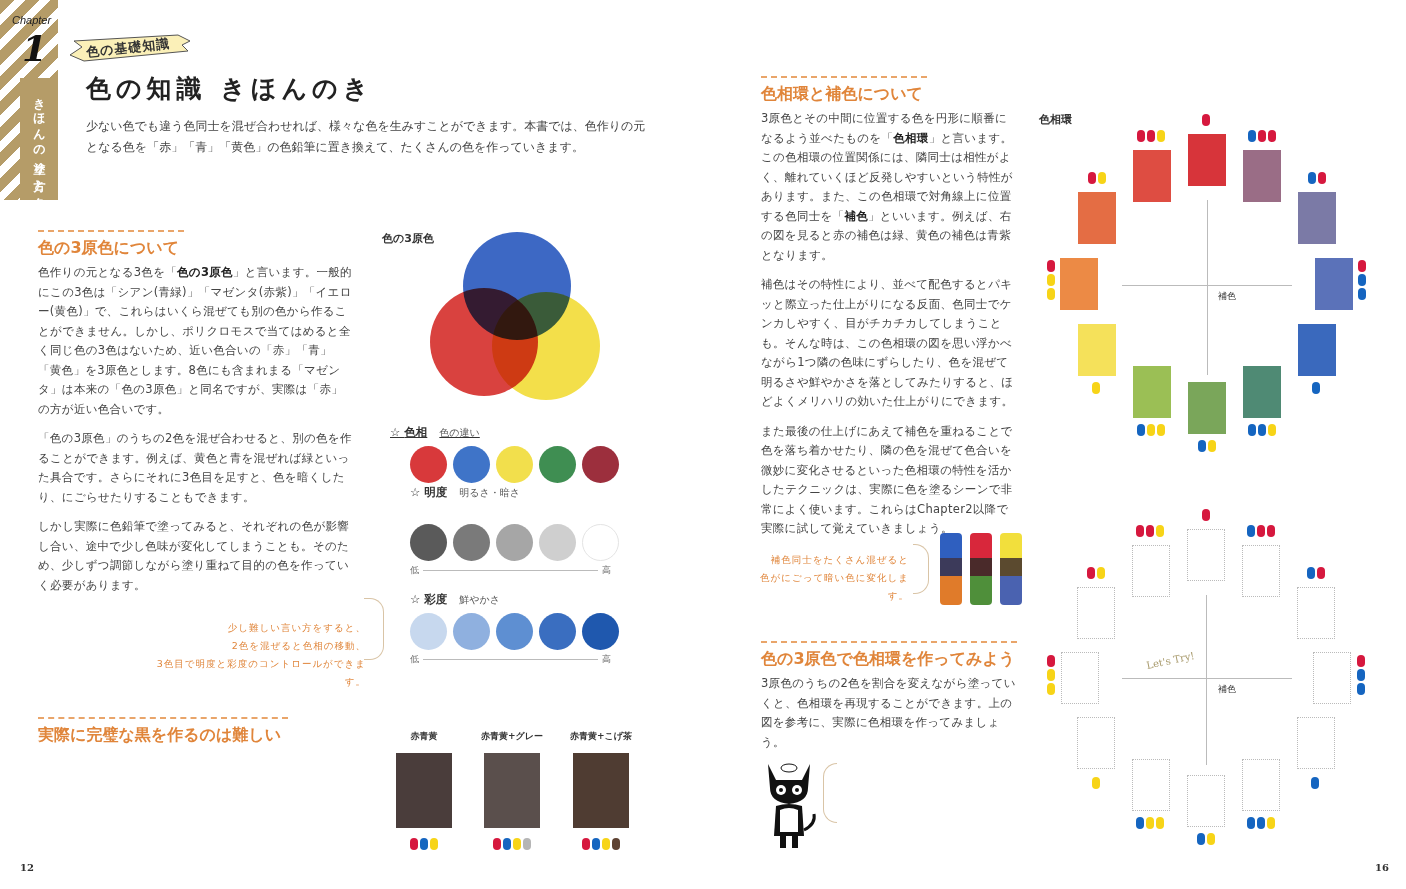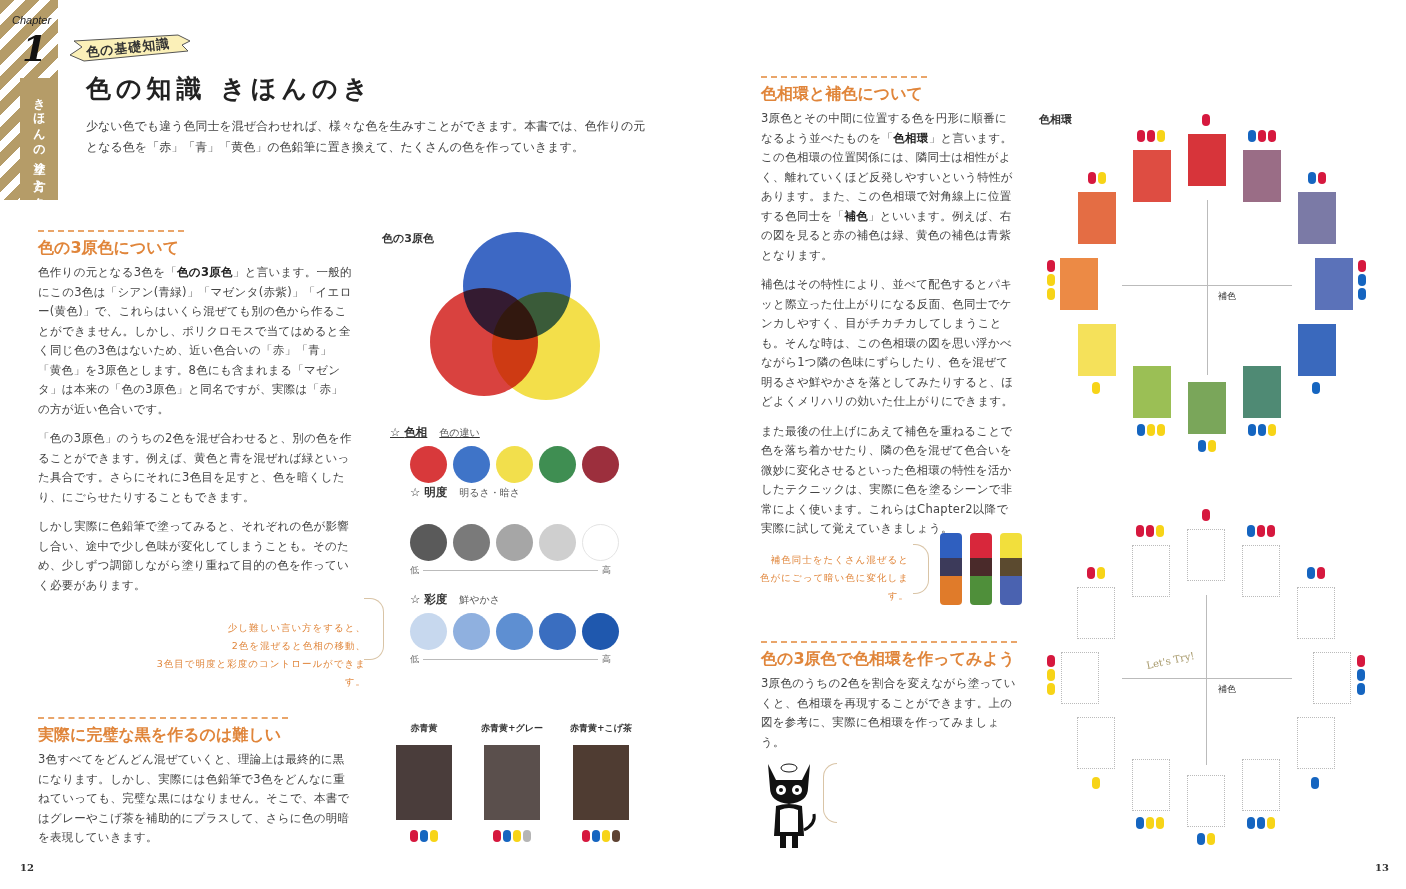--- a/index.html
+++ b/index.html
@@ -44,21 +44,21 @@
 
   
   .prop-row-label { position: absolute; font-size: 11.5px; font-weight: bold; color: #333; }
   .prop-row-label .sub { font-weight: normal; font-size: 10px; color: #555; margin-left: 12px; }
   .dot-row { position: absolute; display: flex; gap: 6px; }
   .dot { width: 37px; height: 37px; border-radius: 50%; }
   .scale { position: absolute; font-size: 9px; color: #666; display: flex; align-items: center; }
   .scale .line { height: 1px; background: #bbb; width: 175px; margin: 0 4px; position: relative; }
 
   
-  .black-col { position: absolute; width: 80px; text-align: center; }
+  .black-col { position: absolute; width: 80px; text-align: center; margin-top: 8px; }
   .black-col .lbl { font-family: "DejaVu Serif", serif; font-size: 9px; color: #333; font-weight: bold; }
   .black-col .sw { margin: 10px auto 0; width: 56px; height: 75px; }
   .pills { display: flex; justify-content: center; gap: 2px; margin-top: 10px; }
   .pill { width: 8px; height: 12px; border-radius: 4px; }
 
   .page-num { position: absolute; font-family: "DejaVu Serif", serif; font-weight: bold; font-size: 10px; color: #333; }
 
   
   .wheel { position: absolute; }
   .hue-sq { position: absolute; width: 38px; height: 52px; }
@@ -151,23 +151,20 @@
     <div class="dot" style="background:#3a6ec0;"></div>
     <div class="dot" style="background:#1f58ae;"></div>
   </div>
   <div class="scale" style="left:410px; top:653px;">
     <span>低</span>
     <span class="line"></span>
     <span>高</span>
   </div>
 
   <h2 class="section-head" style="left:38px; top:717px; width:250px;">実際に完璧な黒を作るのは難しい</h2>
-  <div class="body-text" style="position:absolute; left:38px; top:750px; width:316px;">
-    <p>3色すべてをどんどん混ぜていくと、理論上は最終的に黒になります。しかし、実際には色鉛筆で3色をどんなに重ねていっても、完璧な黒にはなりません。そこで、本書ではグレーやこげ茶を補助的にプラスして、さらに色の明暗を表現していきます。</p>
-  </div>
 
   <div class="black-col" style="left:384px; top:722px;">
     <div class="lbl">赤青黄</div>
     <div class="sw" style="background:#4a3d3b;"></div>
     <div class="pills">
       <span class="pill" style="background:#d6183e"></span>
       <span class="pill" style="background:#1565c0"></span>
       <span class="pill" style="background:#f7d417"></span>
     </div>
   </div>
@@ -212,21 +209,21 @@
 
   <h2 class="section-head" style="left:58px; top:641px; width:256px;">色の3原色で色相環を作ってみよう</h2>
   <div class="body-text" style="position:absolute; left:58px; top:674px; width:262px;">
     <p>3原色のうちの2色を割合を変えながら塗っていくと、色相環を再現することができます。上の図を参考に、実際に色相環を作ってみましょう。</p>
   </div>
 
   <div class="brace-l" style="left:120px; top:763px; width:14px; height:60px;"></div>
 
   <span class="fig-label" style="left:336px; top:112px;">色相環</span>
 
-  <span class="page-num" style="left:672px; top:862px;">13</span>
+  <span class="page-num" style="left:672px; top:862px;">16</span>
 </div>
 
 <div class="strokes">
   <div class="stroke" style="background:linear-gradient(#2f5fbf 0 35%, #3c3a5a 35% 60%, #e07b2a 60%);"></div>
   <div class="stroke" style="background:linear-gradient(#d8273b 0 35%, #4a2a2a 35% 60%, #4f8f3a 60%);"></div>
   <div class="stroke" style="background:linear-gradient(#f2df3c 0 35%, #5b4a2f 35% 60%, #4a62b0 60%);"></div>
 </div>
 
 <div class="cat">
   <svg width="62" height="92" viewBox="0 0 62 92">

